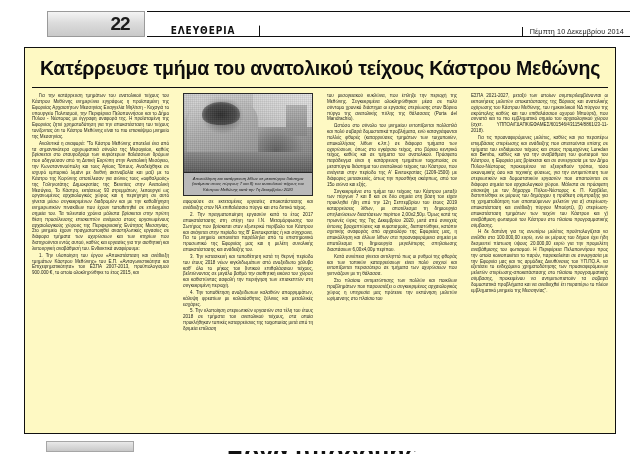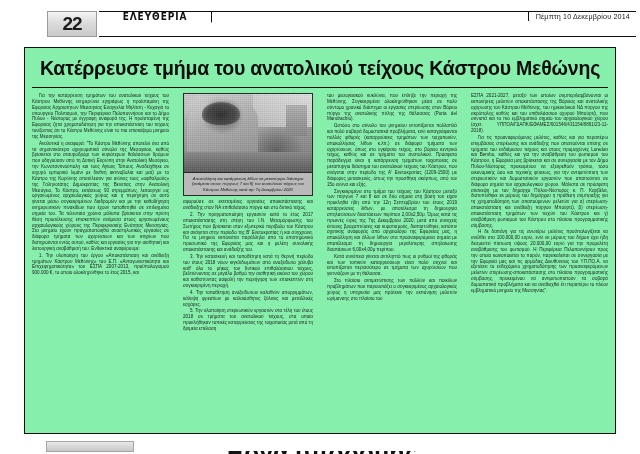--- a/index.html
+++ b/index.html
@@ -14,46 +14,47 @@
     position:absolute;left:0;top:11px;width:640px;height:26px;
     display:flex;align-items:stretch;
   }
   .page-num{
     width:48px;margin-left:47px;
     background:linear-gradient(180deg,#f4f4f4 0%,#dcdcdc 45%,#c9c9c9 100%);
     border:1px solid #9a9a9a;
     display:flex;align-items:center;justify-content:center;
     font-weight:bold;font-size:19px;letter-spacing:-1px;color:#1b1b1b;
     font-family:"Liberation Sans",sans-serif;
+    padding-left:48px;
   }
   .masthead-rule{
-    flex:1;display:flex;align-items:flex-start;
+    flex:1;display:flex;align-items:flex-end;
     border-top:1px solid #101010;border-bottom:1px solid #101010;
-    margin-left:2px;margin-right:4px;
+    margin-left:2px;margin-right:10px;
   }
   .paper-name{
     width:112px;border-right:1px solid #101010;
     display:flex;align-items:center;justify-content:center;
     font-size:9px;font-weight:bold;letter-spacing:0.9px;
     color:#111;
     font-family:"DejaVu Sans",sans-serif;
     transform:scaleY(1.08);
   }
   .masthead-gap{flex:1;}
   .issue-date{
     border-left:1px solid #101010;
     display:flex;align-items:center;padding:0 6px 0 7px;
     font-size:7.2px;color:#1b1b1b;letter-spacing:0.15px;
     white-space:nowrap;
   }
 
   
   .article{
     position:absolute;left:24px;top:47px;width:592px;height:387px;
-    border:1px solid #111;background:#86efac;box-sizing:border-box;
+    border:1px solid #111;background:#fef9c3;box-sizing:border-box;
   }
   .headline{
     text-align:center;
     font-size:19.5px;font-weight:bold;letter-spacing:-0.2px;
     color:#0d0d0d;
     padding:9px 6px 2px 6px;
     white-space:nowrap;
     font-family:"Liberation Sans",sans-serif;
   }
   .headline-rule{

